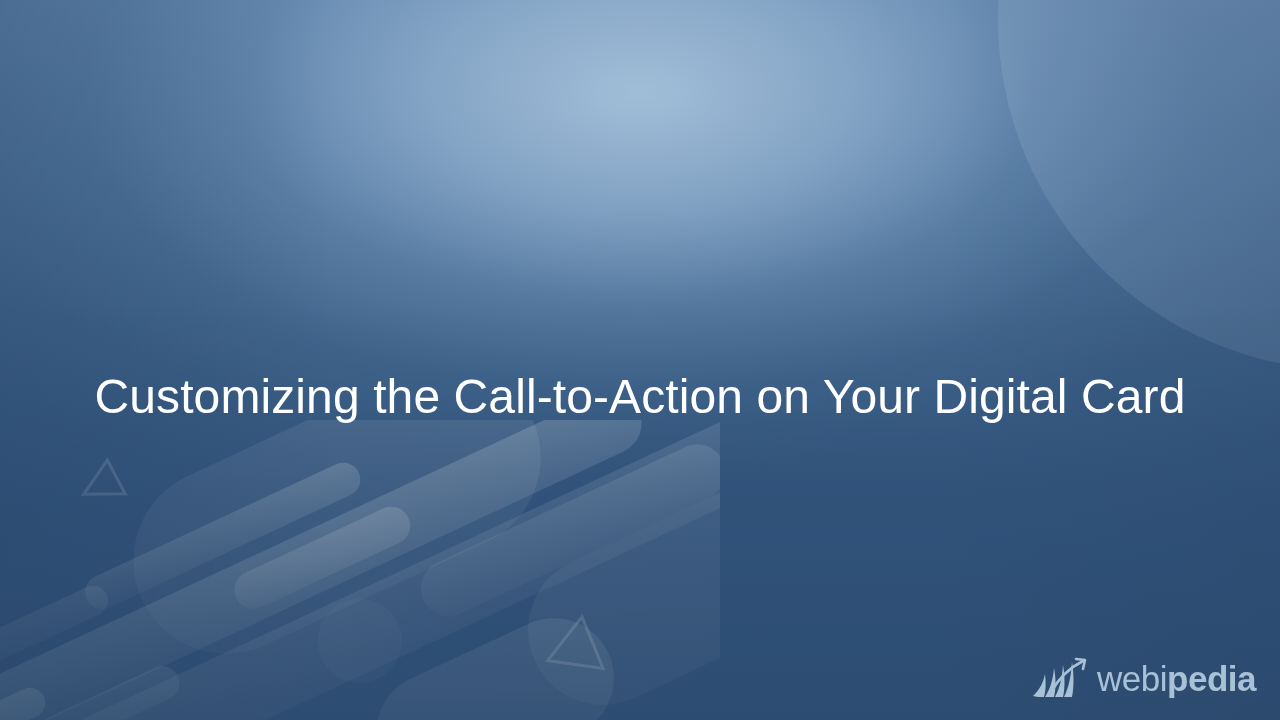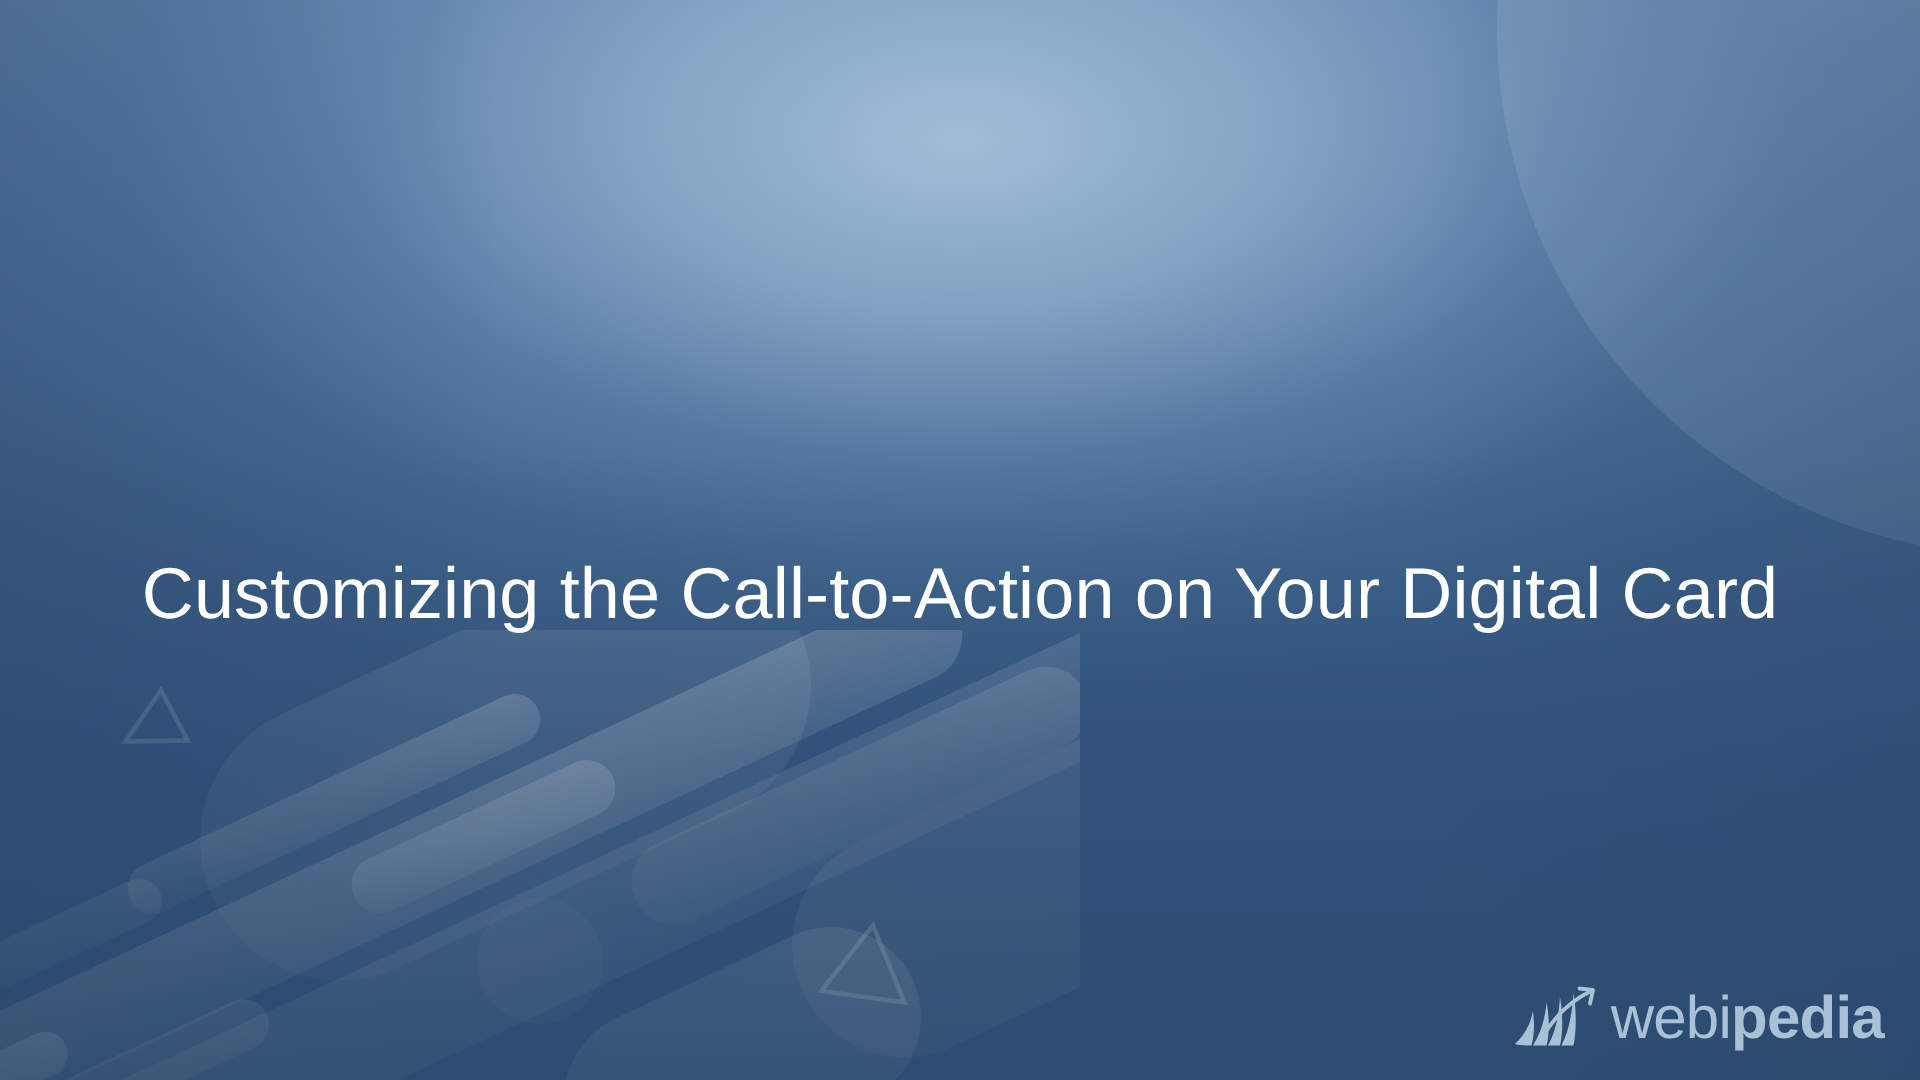--- a/index.html
+++ b/index.html
@@ -98,21 +98,21 @@
     bottom: 12px;
     display: flex;
     align-items: center;
     gap: 4px;
     height: 58px;
   }
   .logo-mark { width: 62px; height: 46px; display:block; }
   .logo-text {
     color: #a9c1d7;
     font-family: "Liberation Sans", sans-serif;
-    font-size: 40px;
+    font-size: 35px;
     line-height: 40px;
     letter-spacing: -0.5px;
     white-space: nowrap;
   }
   .logo-text .lt-light { font-weight: 400; }
   .logo-text .lt-bold  { font-weight: 700; }
 </style>
 </head>
 <body>
 

